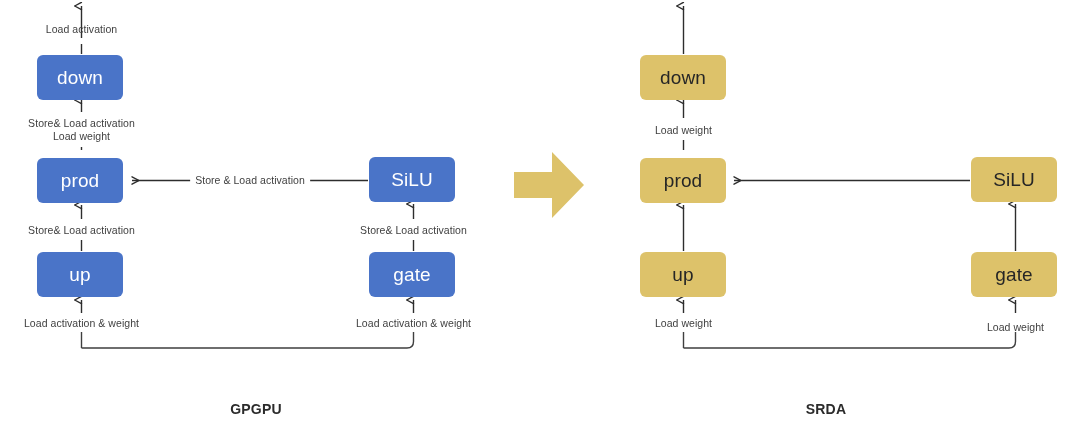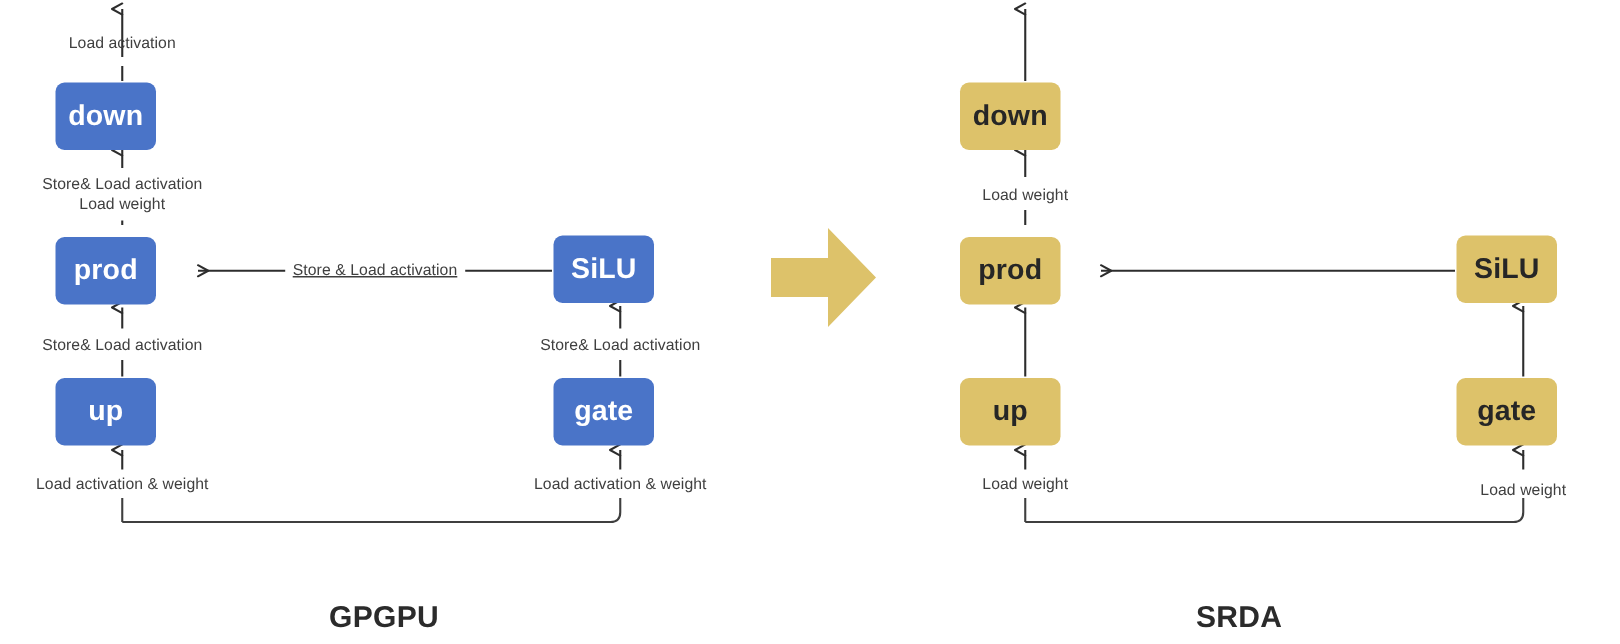--- a/index.html
+++ b/index.html
@@ -26,31 +26,30 @@
   svg.edges {
     position: absolute;
     left: 0; top: 0;
     width: 1080px;
     height: 429px;
     pointer-events: none;
   }
 
   .node {
     position: absolute;
-    width: 67px;
+    width: 86px;
     height: 45px;
     border-radius: 6px;
     display: flex;
     align-items: center;
     justify-content: center;
     font-size: 19px;
     line-height: 1;
     letter-spacing: 0.1px;
     box-sizing: border-box;
-    font-weight: bold;
   }
   .node.blue {
     background: #4a74c8;
     color: #ffffff;
   }
   .node.gold {
     background: #ddc26a;
     color: #262626;
   }
 
@@ -66,21 +65,21 @@
   .edge-label.centered {
     transform: translateX(-50%);
   }
   .edge-label.h-lbl {
     background: #ffffff;
     padding: 0 5px;
   }
 
   .panel-caption {
     position: absolute;
-    font-size: 20px;
+    font-size: 14px;
     font-weight: bold;
     color: #2b2b2b;
     transform: translateX(-50%);
     letter-spacing: 0.2px;
   }
 
   .big-arrow {
     position: absolute;
   }
 </style>
@@ -160,21 +159,21 @@
 
   <div class="edge-label centered" style="left:81.5px; top:23px;">Load activation</div>
 
   <div class="edge-label centered" style="left:81.5px; top:117px;">Store&amp; Load activation
 Load weight</div>
 
   <div class="edge-label centered" style="left:81.5px; top:224px;">Store&amp; Load activation</div>
 
   <div class="edge-label centered" style="left:81.5px; top:317px;">Load activation &amp; weight</div>
 
-  <div class="edge-label centered h-lbl" style="left:250px; top:174px;text-decoration:underline;">Store &amp; Load activation</div>
+  <div class="edge-label centered h-lbl" style="left:250px; top:174px;">Store &amp; Load activation</div>
 
   <div class="edge-label centered" style="left:413.5px; top:224px;">Store&amp; Load activation</div>
 
   <div class="edge-label centered" style="left:413.5px; top:317px;">Load activation &amp; weight</div>
 
   <div class="node gold" style="left:640px; top:55px;">
     <span>down</span>
   </div>
   <div class="node gold" style="left:640px; top:158px;">
     <span>prod</span>

